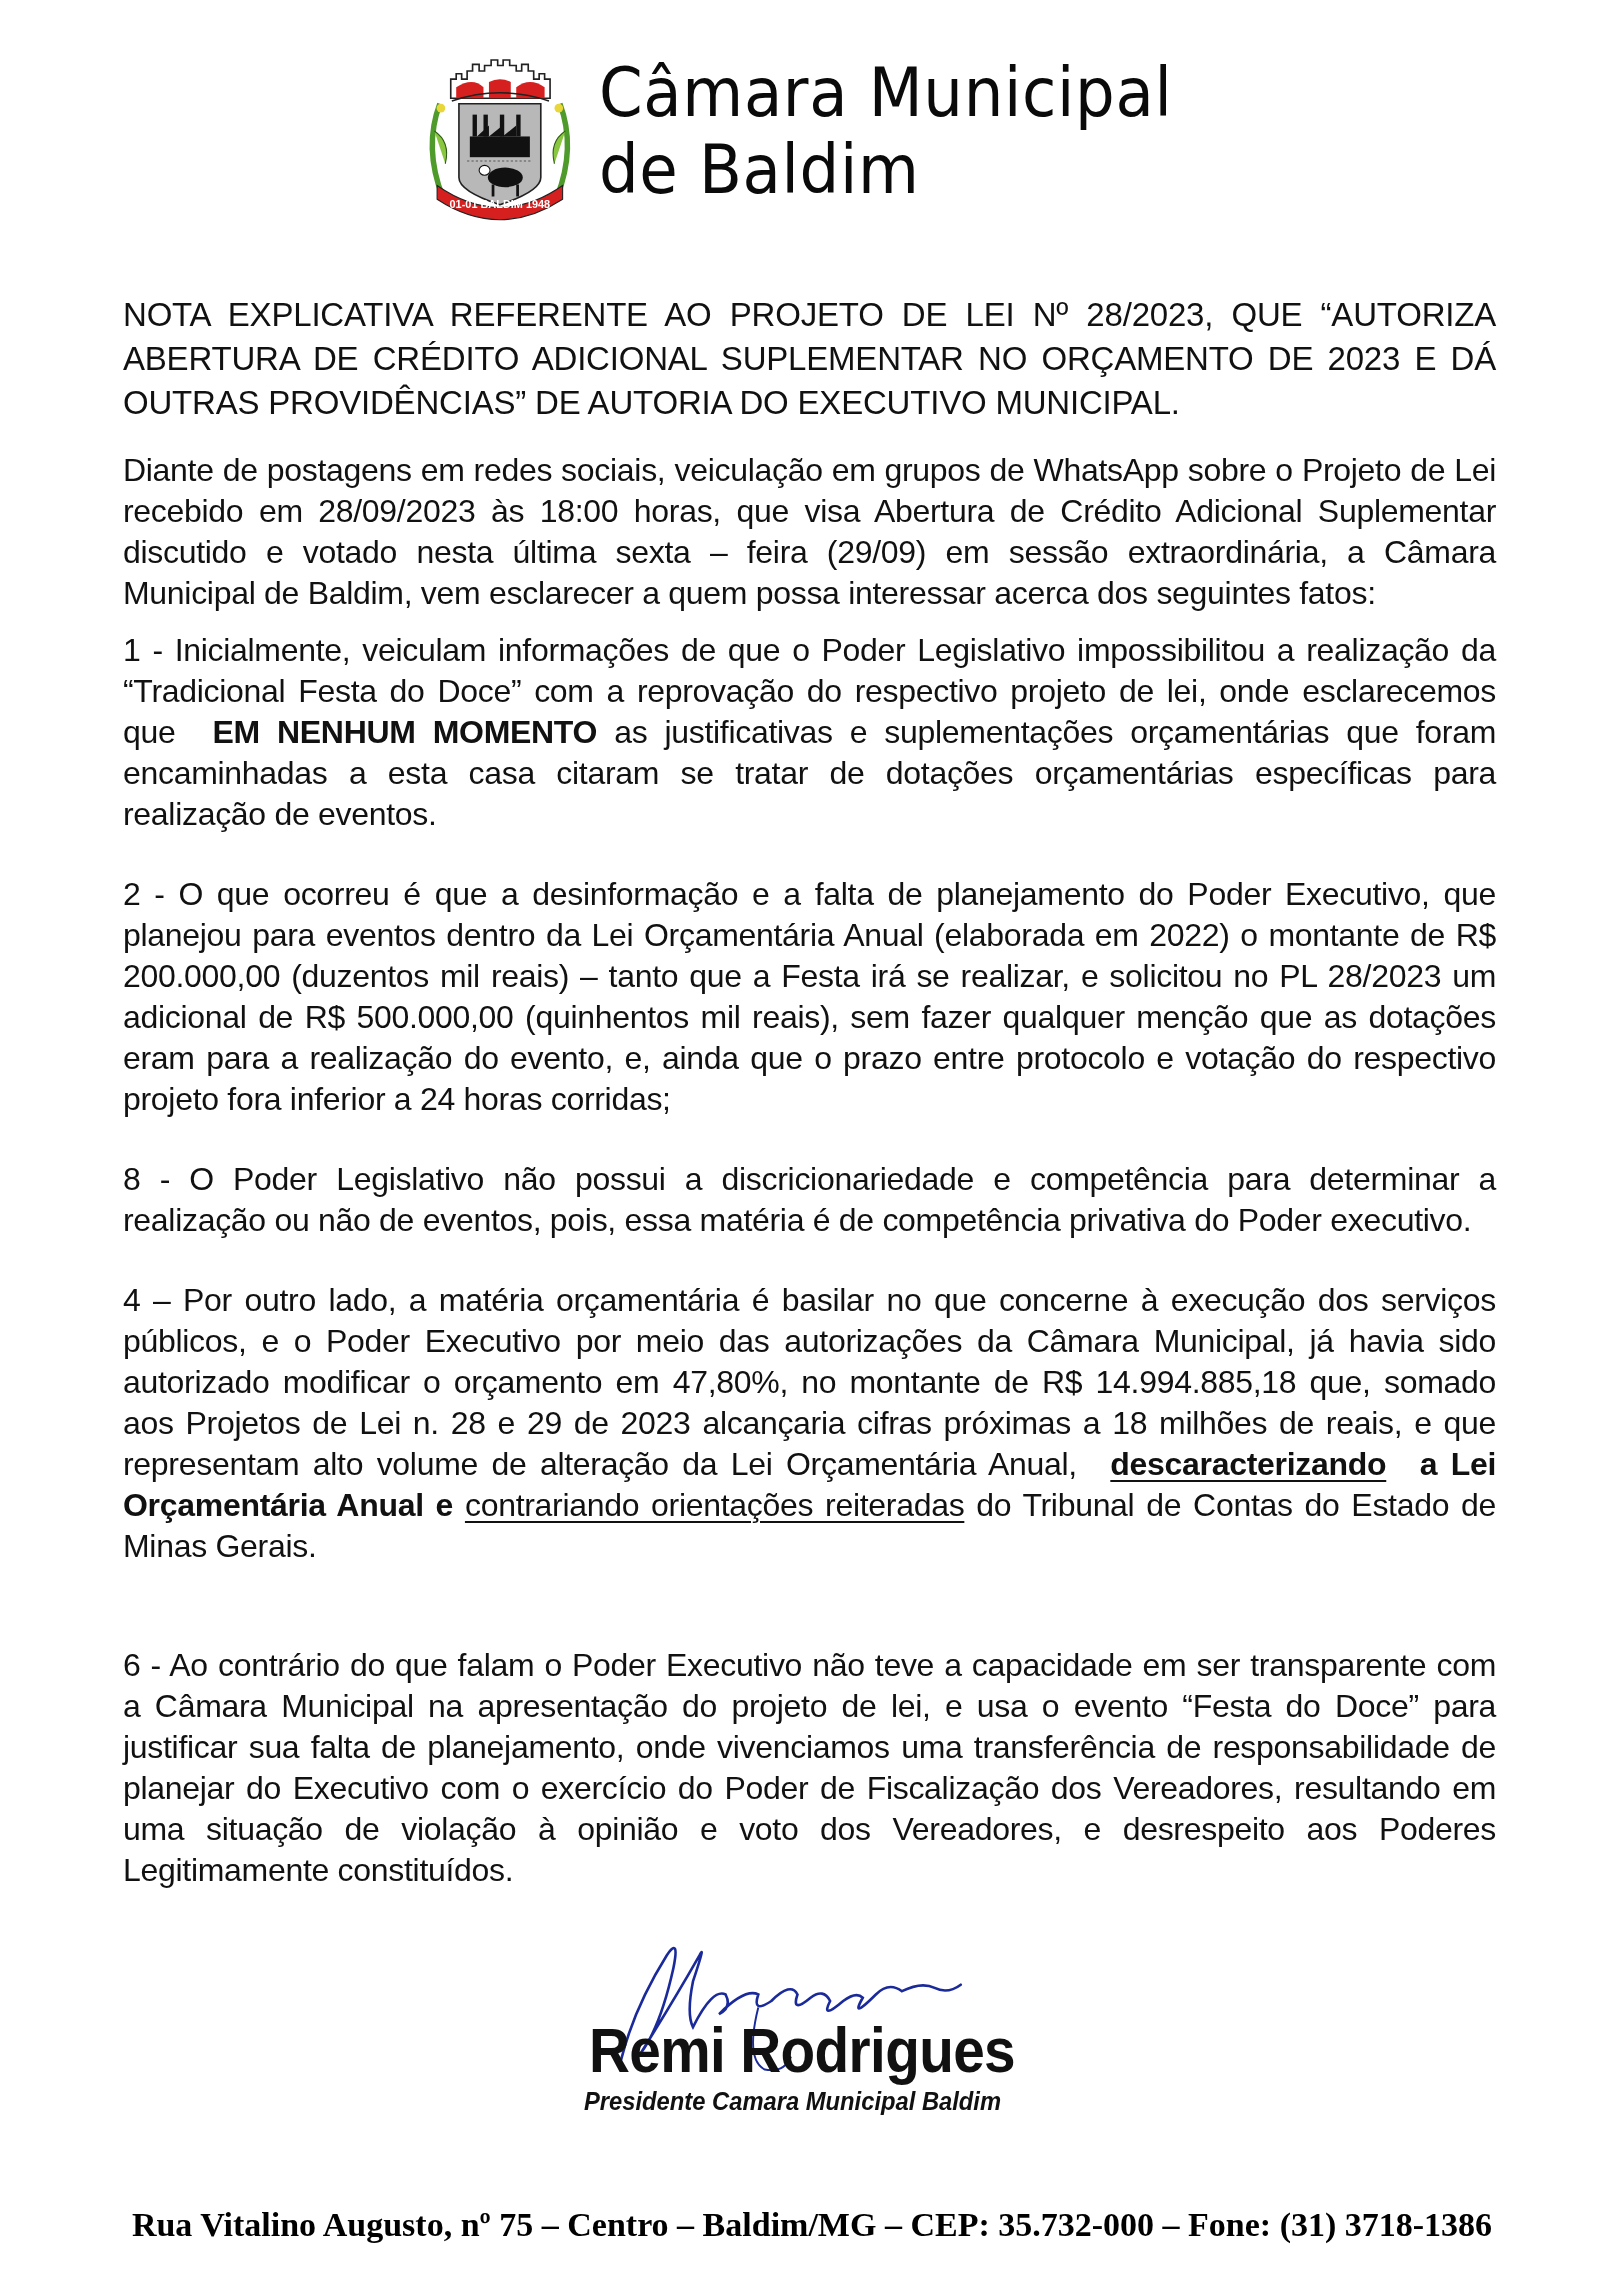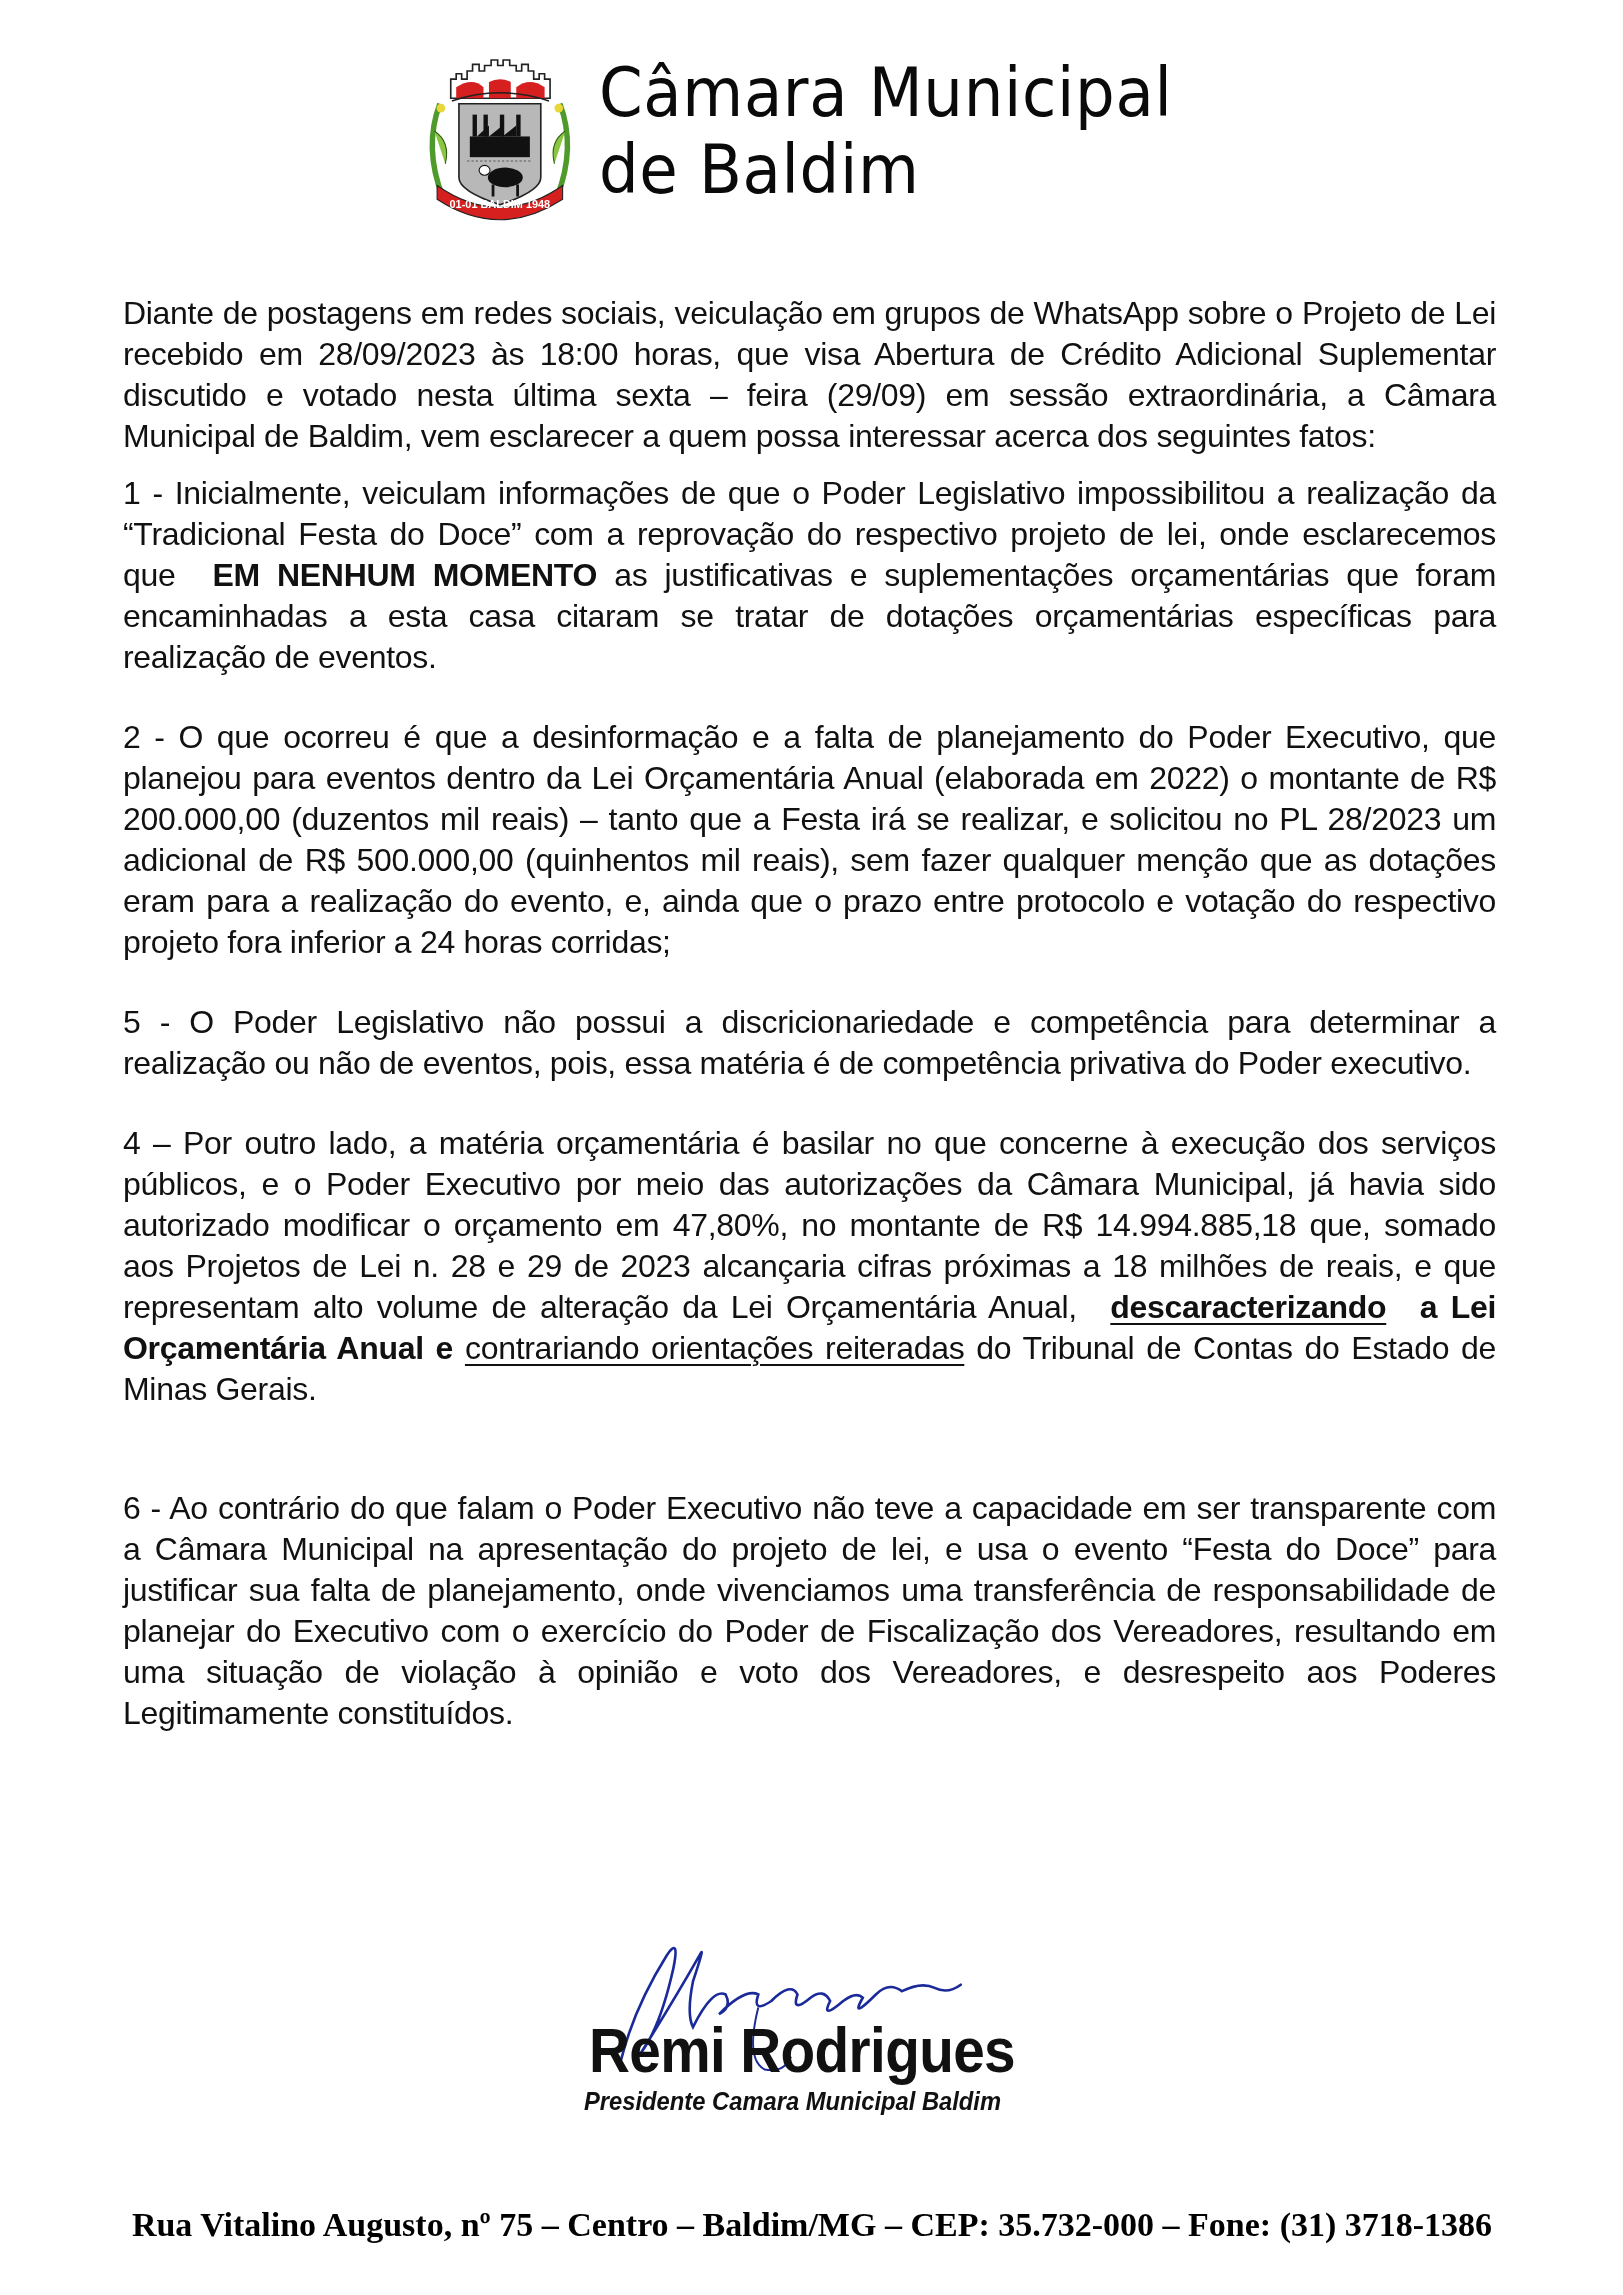--- a/index.html
+++ b/index.html
@@ -74,31 +74,32 @@
       <text x="150" y="292" text-anchor="middle" font-family="Liberation Sans, sans-serif" font-weight="bold" font-size="20" fill="#ffffff">01-01 BALDIM 1948</text>
     </svg>
   </div>
   <div class="org-name">
     <div>Câmara Municipal</div>
     <div>de Baldim</div>
   </div>
 </div>
 
 <div class="content">
+  <h1 class="title">NOTA EXPLICATIVA REFERENTE AO PROJETO DE LEI Nº 28/2023, QUE “AUTORIZA ABERTURA DE CRÉDITO ADICIONAL SUPLEMENTAR NO ORÇAMENTO DE 2023 E DÁ OUTRAS PROVIDÊNCIAS” DE AUTORIA DO EXECUTIVO MUNICIPAL.</h1>
 
   <p class="para">Diante de postagens em redes sociais, veiculação em grupos de WhatsApp sobre o Projeto de Lei recebido em 28/09/2023 às 18:00 horas, que visa Abertura de Crédito Adicional Suplementar discutido e votado nesta última sexta – feira (29/09) em sessão extraordinária, a Câmara Municipal de Baldim, vem esclarecer a quem possa interessar acerca dos seguintes fatos:</p>
   <div class="gap-s"></div>
 
   <p class="para"><span>1 - Inicialmente, veiculam informações de que o Poder Legislativo impossibilitou a realização da “Tradicional Festa do Doce” com a reprovação do respectivo projeto de lei, onde esclarecemos que </span><span class="bold">EM NENHUM MOMENTO</span><span> as justificativas e suplementações orçamentárias que foram encaminhadas a esta casa citaram se tratar de dotações orçamentárias específicas para realização de eventos.</span></p>
   <div class="gap-l"></div>
 
   <p class="para">2 - O que ocorreu é que a desinformação e a falta de planejamento do Poder Executivo, que planejou para eventos dentro da Lei Orçamentária Anual (elaborada em 2022) o montante de R$ 200.000,00 (duzentos mil reais) – tanto que a Festa irá se realizar, e solicitou no PL 28/2023 um adicional de R$ 500.000,00 (quinhentos mil reais), sem fazer qualquer menção que as dotações eram para a realização do evento, e, ainda que o prazo entre protocolo e votação do respectivo projeto fora inferior a 24 horas corridas;</p>
   <div class="gap-l"></div>
 
-  <p class="para">5 - O Poder Legislativo não possui a discricionariedade e competência para determinar a realização ou não de eventos, pois, essa matéria é de competência privativa do Poder executivo.</p>
+  <p class="para">8 - O Poder Legislativo não possui a discricionariedade e competência para determinar a realização ou não de eventos, pois, essa matéria é de competência privativa do Poder executivo.</p>
   <div class="gap-l"></div>
 
   <p class="para"><span>4 – Por outro lado, a matéria orçamentária é basilar no que concerne à execução dos serviços públicos, e o Poder Executivo por meio das autorizações da Câmara Municipal, já havia sido autorizado modificar o orçamento em 47,80%, no montante de R$ 14.994.885,18 que, somado aos Projetos de Lei n. 28 e 29 de 2023 alcançaria cifras próximas a 18 milhões de reais, e que representam alto volume de alteração da Lei Orçamentária Anual, </span><span class="bold ul">descaracterizando</span><span class="bold"> a Lei Orçamentária Anual e </span><span class="ul">contrariando orientações reiteradas</span><span> do Tribunal de Contas do Estado de Minas Gerais</span><span>.</span></p>
   <div class="gap-l"></div>
 
   <div class="gap-l"></div>
 
   <p class="para">6 - Ao contrário do que falam o Poder Executivo não teve a capacidade em ser transparente com a Câmara Municipal na apresentação do projeto de lei, e usa o evento “Festa do Doce” para justificar sua falta de planejamento, onde vivenciamos uma transferência de responsabilidade de planejar do Executivo com o exercício do Poder de Fiscalização dos Vereadores, resultando em uma situação de violação à opinião e voto dos Vereadores, e desrespeito aos Poderes Legitimamente constituídos.</p>
 </div>
 

